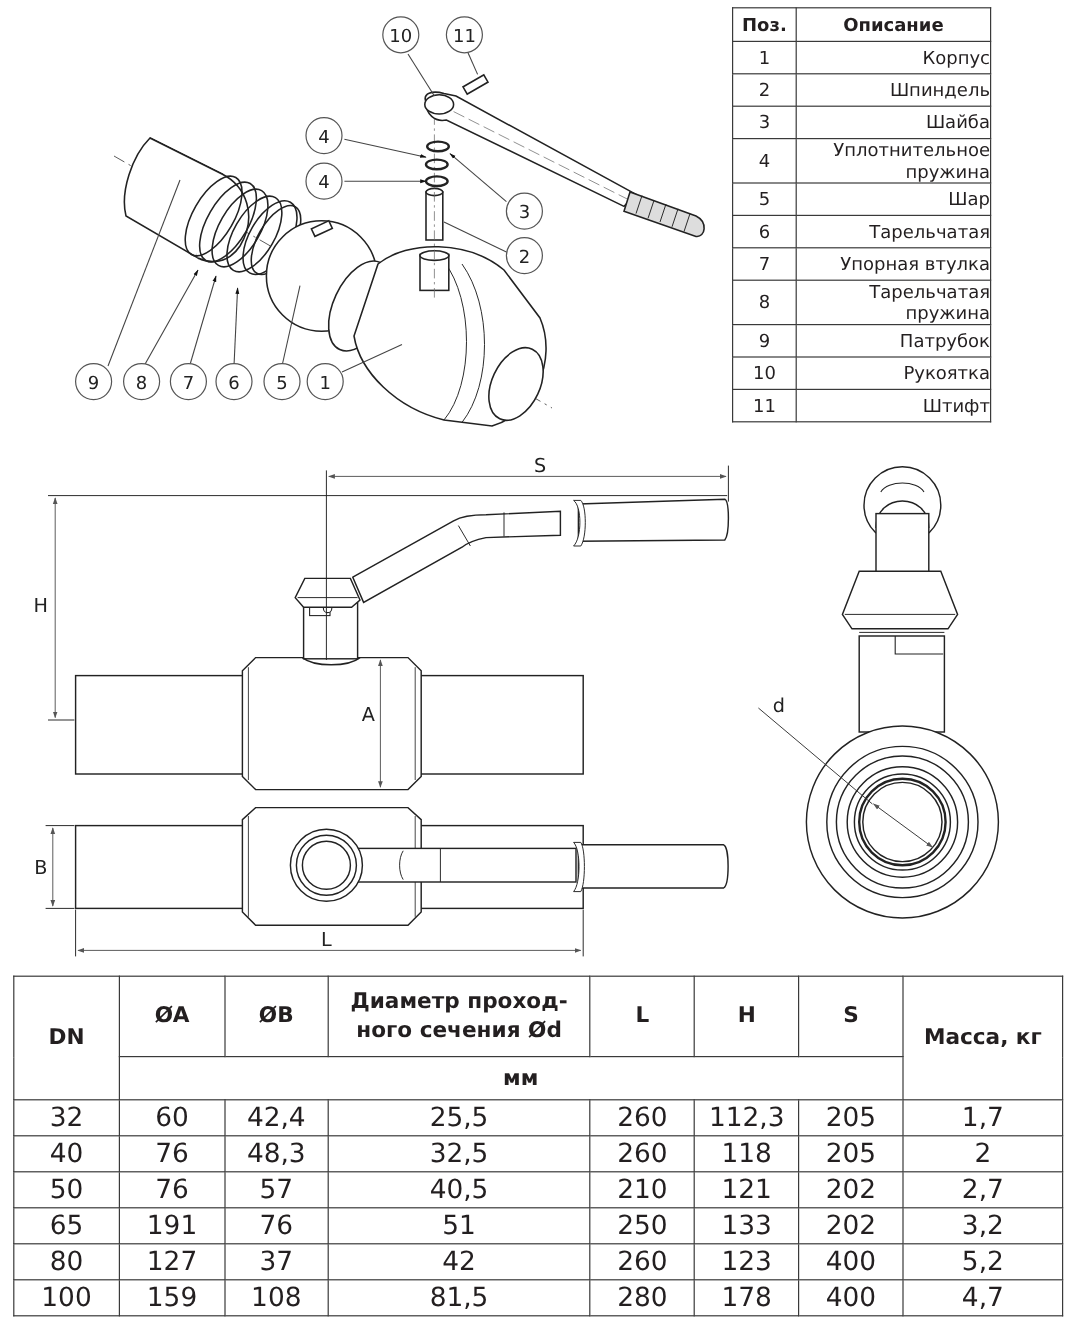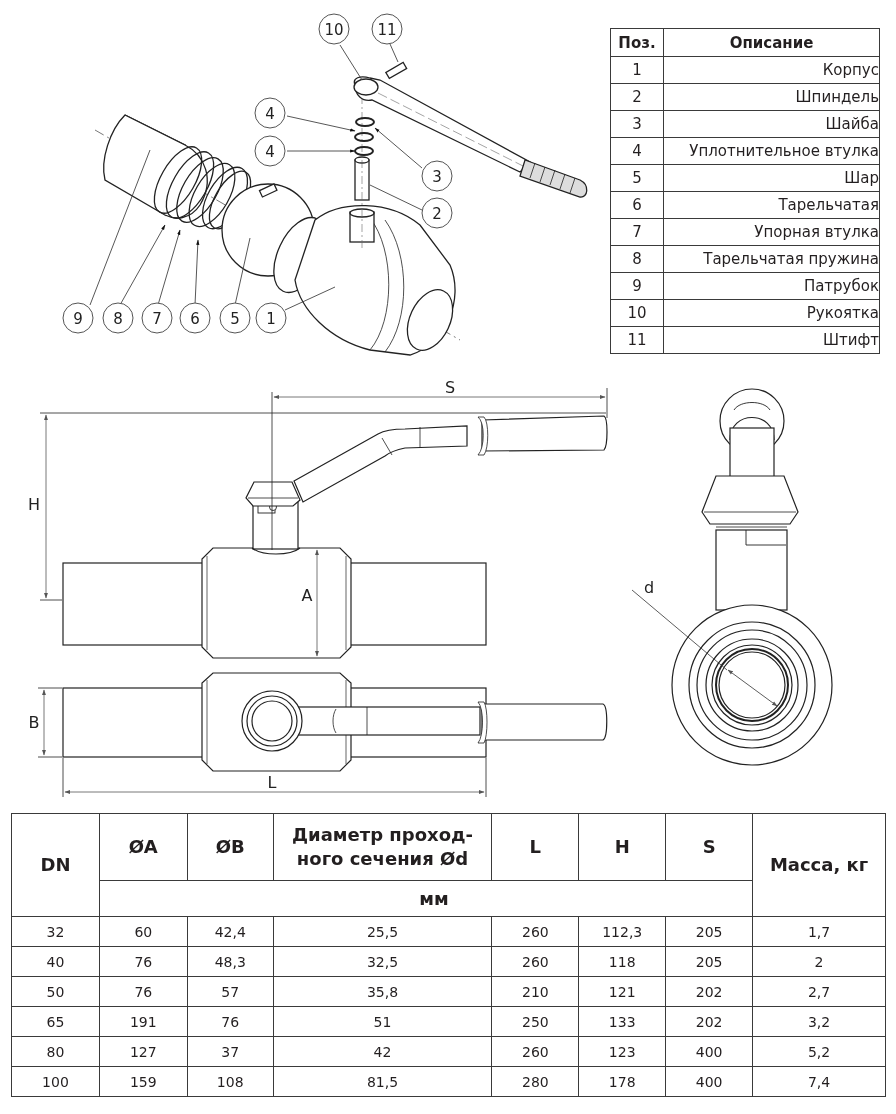--- a/index.html
+++ b/index.html
@@ -2,35 +2,35 @@
 <html><head>
 <meta charset="utf-8">
 <style>
   html, body { margin: 0; padding: 0; background: #ffffff; }
   body { width: 896px; height: 1114px; position: relative; overflow: hidden;
          font-family: "DejaVu Sans", "Liberation Sans", sans-serif; color: #231f20; }
   svg text { font-family: "DejaVu Sans", "Liberation Sans", sans-serif; }
   #drawings { position: absolute; left: 0; top: 0; }
 
   
-  .parts-table { position: absolute; left: 610px; top: 28px; width: 270px;
+  .parts-table { position: absolute; left: 610px; top: 6px; width: 216px;
                  border-collapse: collapse; font-size: 15px; }
   .parts-table th, .parts-table td { border: 1px solid #3a3a3a; height: 26px; padding: 0; }
   .parts-table th { font-weight: bold; font-size: 15px; height: 27px; }
   .parts-table td.pos { width: 52px; text-align: center; }
   .parts-table td.desc { text-align: right; padding-left: 7px; }
 
   
   .spec-table { position: absolute; left: 11px; top: 813px; width: 875px;
                 border-collapse: collapse; font-size: 18px; text-align: center; }
   .spec-table th, .spec-table td { border: 1.3px solid #3a3a3a; padding: 0; }
   .spec-table th { font-weight: bold; font-size: 18px; line-height: 24px; }
   .spec-table tr.h1 th { height: 66px; }
   .spec-table tr.h2 th { height: 35px; padding-left: 16px; }
-  .spec-table td { height: 29px; font-size: 14px; }
+  .spec-table td { height: 29px; font-size: 22px; }
 </style>
 </head>
 <body>
 
 <svg id="drawings" width="896" height="810" viewBox="0 0 896 810">
   <defs>
     <marker id="arr" viewBox="0 0 10 10" refX="9" refY="5" markerWidth="7" markerHeight="7" orient="auto-start-reverse">
       <path d="M0,1.5 L10,5 L0,8.5 z" fill="#555"></path>
     </marker>
     <marker id="arrk" viewBox="0 0 10 10" refX="9" refY="5" markerWidth="6" markerHeight="6" orient="auto-start-reverse">
@@ -278,21 +278,21 @@
       <tr>
         <td class="pos">2</td>
         <td class="desc">Шпиндель</td>
       </tr>
       <tr>
         <td class="pos">3</td>
         <td class="desc">Шайба</td>
       </tr>
       <tr>
         <td class="pos">4</td>
-        <td class="desc">Уплотнительное втулка</td>
+        <td class="desc">Уплотнительное пружина</td>
       </tr>
       <tr>
         <td class="pos">5</td>
         <td class="desc">Шар</td>
       </tr>
       <tr>
         <td class="pos">6</td>
         <td class="desc">Тарельчатая</td>
       </tr>
       <tr>
@@ -365,21 +365,21 @@
         <td>32,5</td>
         <td>260</td>
         <td>118</td>
         <td>205</td>
         <td>2</td>
       </tr>
       <tr>
         <td>50</td>
         <td>76</td>
         <td>57</td>
-        <td>35,8</td>
+        <td>40,5</td>
         <td>210</td>
         <td>121</td>
         <td>202</td>
         <td>2,7</td>
       </tr>
       <tr>
         <td>65</td>
         <td>191</td>
         <td>76</td>
         <td>51</td>
@@ -399,16 +399,16 @@
         <td>5,2</td>
       </tr>
       <tr>
         <td>100</td>
         <td>159</td>
         <td>108</td>
         <td>81,5</td>
         <td>280</td>
         <td>178</td>
         <td>400</td>
-        <td>7,4</td>
+        <td>4,7</td>
       </tr>
     </tbody>
 </table>
 
 </body></html>

